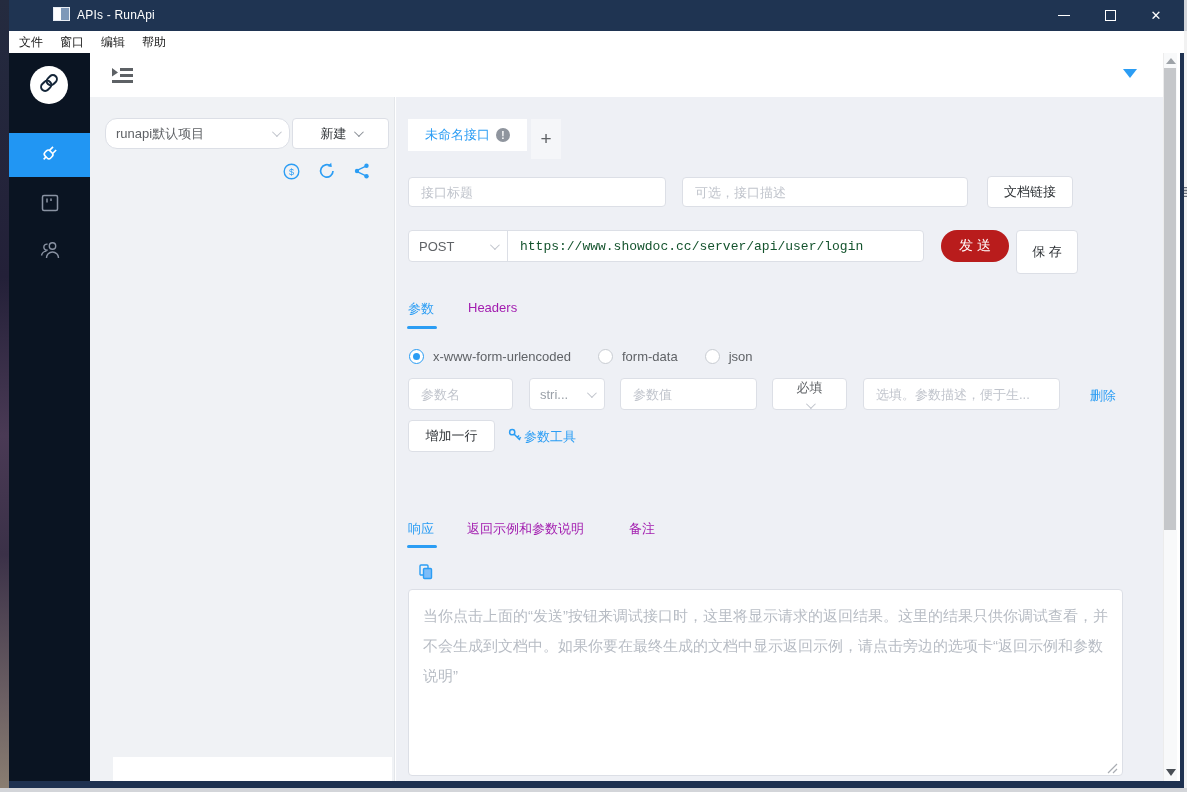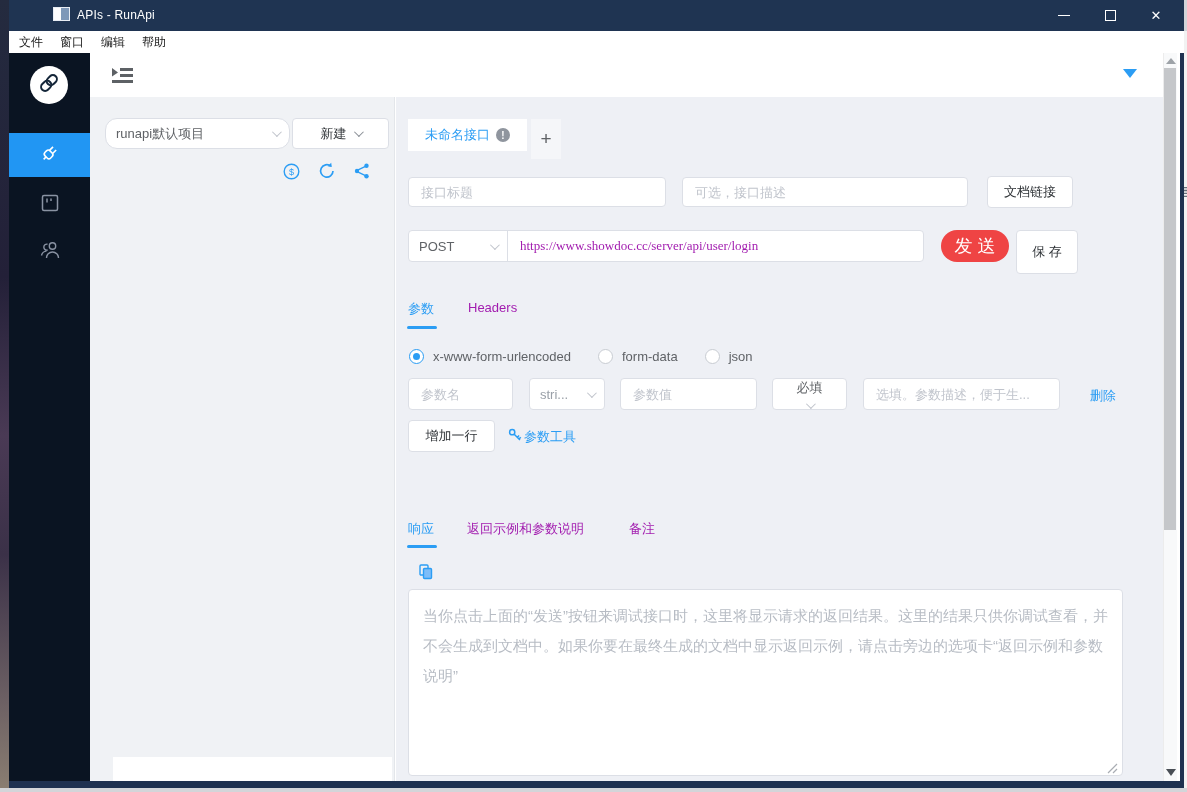--- a/index.html
+++ b/index.html
@@ -48,24 +48,24 @@
   
   .main { left:396px; top:97px; width:767px; height:684px; background:#eef0f5; }
   .api-tab { left:408px; top:119px; width:119px; height:32px; background:#fff; display:flex; align-items:center; justify-content:center; gap:6px; font-size:13px; color:#2b9df4; }
   .badge { width:14px; height:14px; border-radius:50%; background:#8f959e; color:#fff; font-size:10px; font-weight:bold; display:flex; align-items:center; justify-content:center; }
   .plus-tab { left:531px; top:119px; width:30px; height:40px; background:#f5f6f9; display:flex; align-items:center; justify-content:center; font-size:19px; color:#5f6266; }
   .inp { background:#fff; border:1px solid #dcdfe6; border-radius:4px; font-size:13px; color:#5f6266; padding:0 12px; outline:none; font-family:inherit; }
   .inp::placeholder { color:#c0c4cc; opacity:1; }
   .selbox { background:#fff; border:1px solid #dcdfe6; border-radius:4px; display:flex; align-items:center; justify-content:space-between; padding:0 10px; font-size:13px; }
   .chev { width:7px; height:7px; border-right:1.5px solid #c0c4cc; border-bottom:1.5px solid #c0c4cc; transform:rotate(45deg) translateY(-2px); }
   .btn-plain { background:#fff; border:1px solid #dcdfe6; border-radius:4px; font-size:13px; color:#2f3337; display:flex; align-items:center; justify-content:center; font-family:inherit; }
-  .btn-primary { background:#ef4444; border:none; border-radius:16px; font-size:18px; color:#fff; display:flex; align-items:center; justify-content:center; font-family:inherit; }
+  .btn-primary { background:#b91c1c; border:none; border-radius:16px; font-size:14px; color:#fff; display:flex; align-items:center; justify-content:center; font-family:inherit; }
   .url-group { left:408px; top:230px; width:516px; height:32px; background:#fff; border:1px solid #dcdfe6; border-radius:4px; display:flex; }
   .url-method { width:99px; border-right:1px solid #dcdfe6; display:flex; align-items:center; justify-content:space-between; padding:0 10px; font-size:13px; color:#5f6266; }
-  .url-input { flex:1; border:none; outline:none; font-size:13px; color:#a21caf; padding:4px 12px; background:transparent; font-family:Liberation Serif, serif; }
+  .url-input { flex:1; border:none; outline:none; font-size:13px; color:#14532d; padding:4px 12px; background:transparent; font-family:Liberation Mono, monospace; }
   .tabtext { font-size:13px; }
   .tab-active { color:#2b9df4; }
   .tab-idle { color:#a21caf; }
   .tab-underline { height:3px; background:#2b9df4; border-radius:2px; }
   .radio { width:15px; height:15px; border-radius:50%; background:#fff; border:1px solid #c8ccd2; }
   .radio-on { border:1px solid #2b9df4; display:flex; align-items:center; justify-content:center; }
   .radio-on i { display:block; width:7px; height:7px; border-radius:50%; background:#2b9df4; }
   .radio-label { font-size:13px; color:#5f6266; }
   .blue-link { font-size:13px; color:#2b9df4; }
   .resp-area { left:408px; top:589px; width:715px; height:187px; background:#fff; border:1px solid #dcdfe6; border-radius:4px; resize:none; padding:11px 14px; font-size:15px; line-height:30px; color:#5f6266; outline:none; font-family:inherit; }

